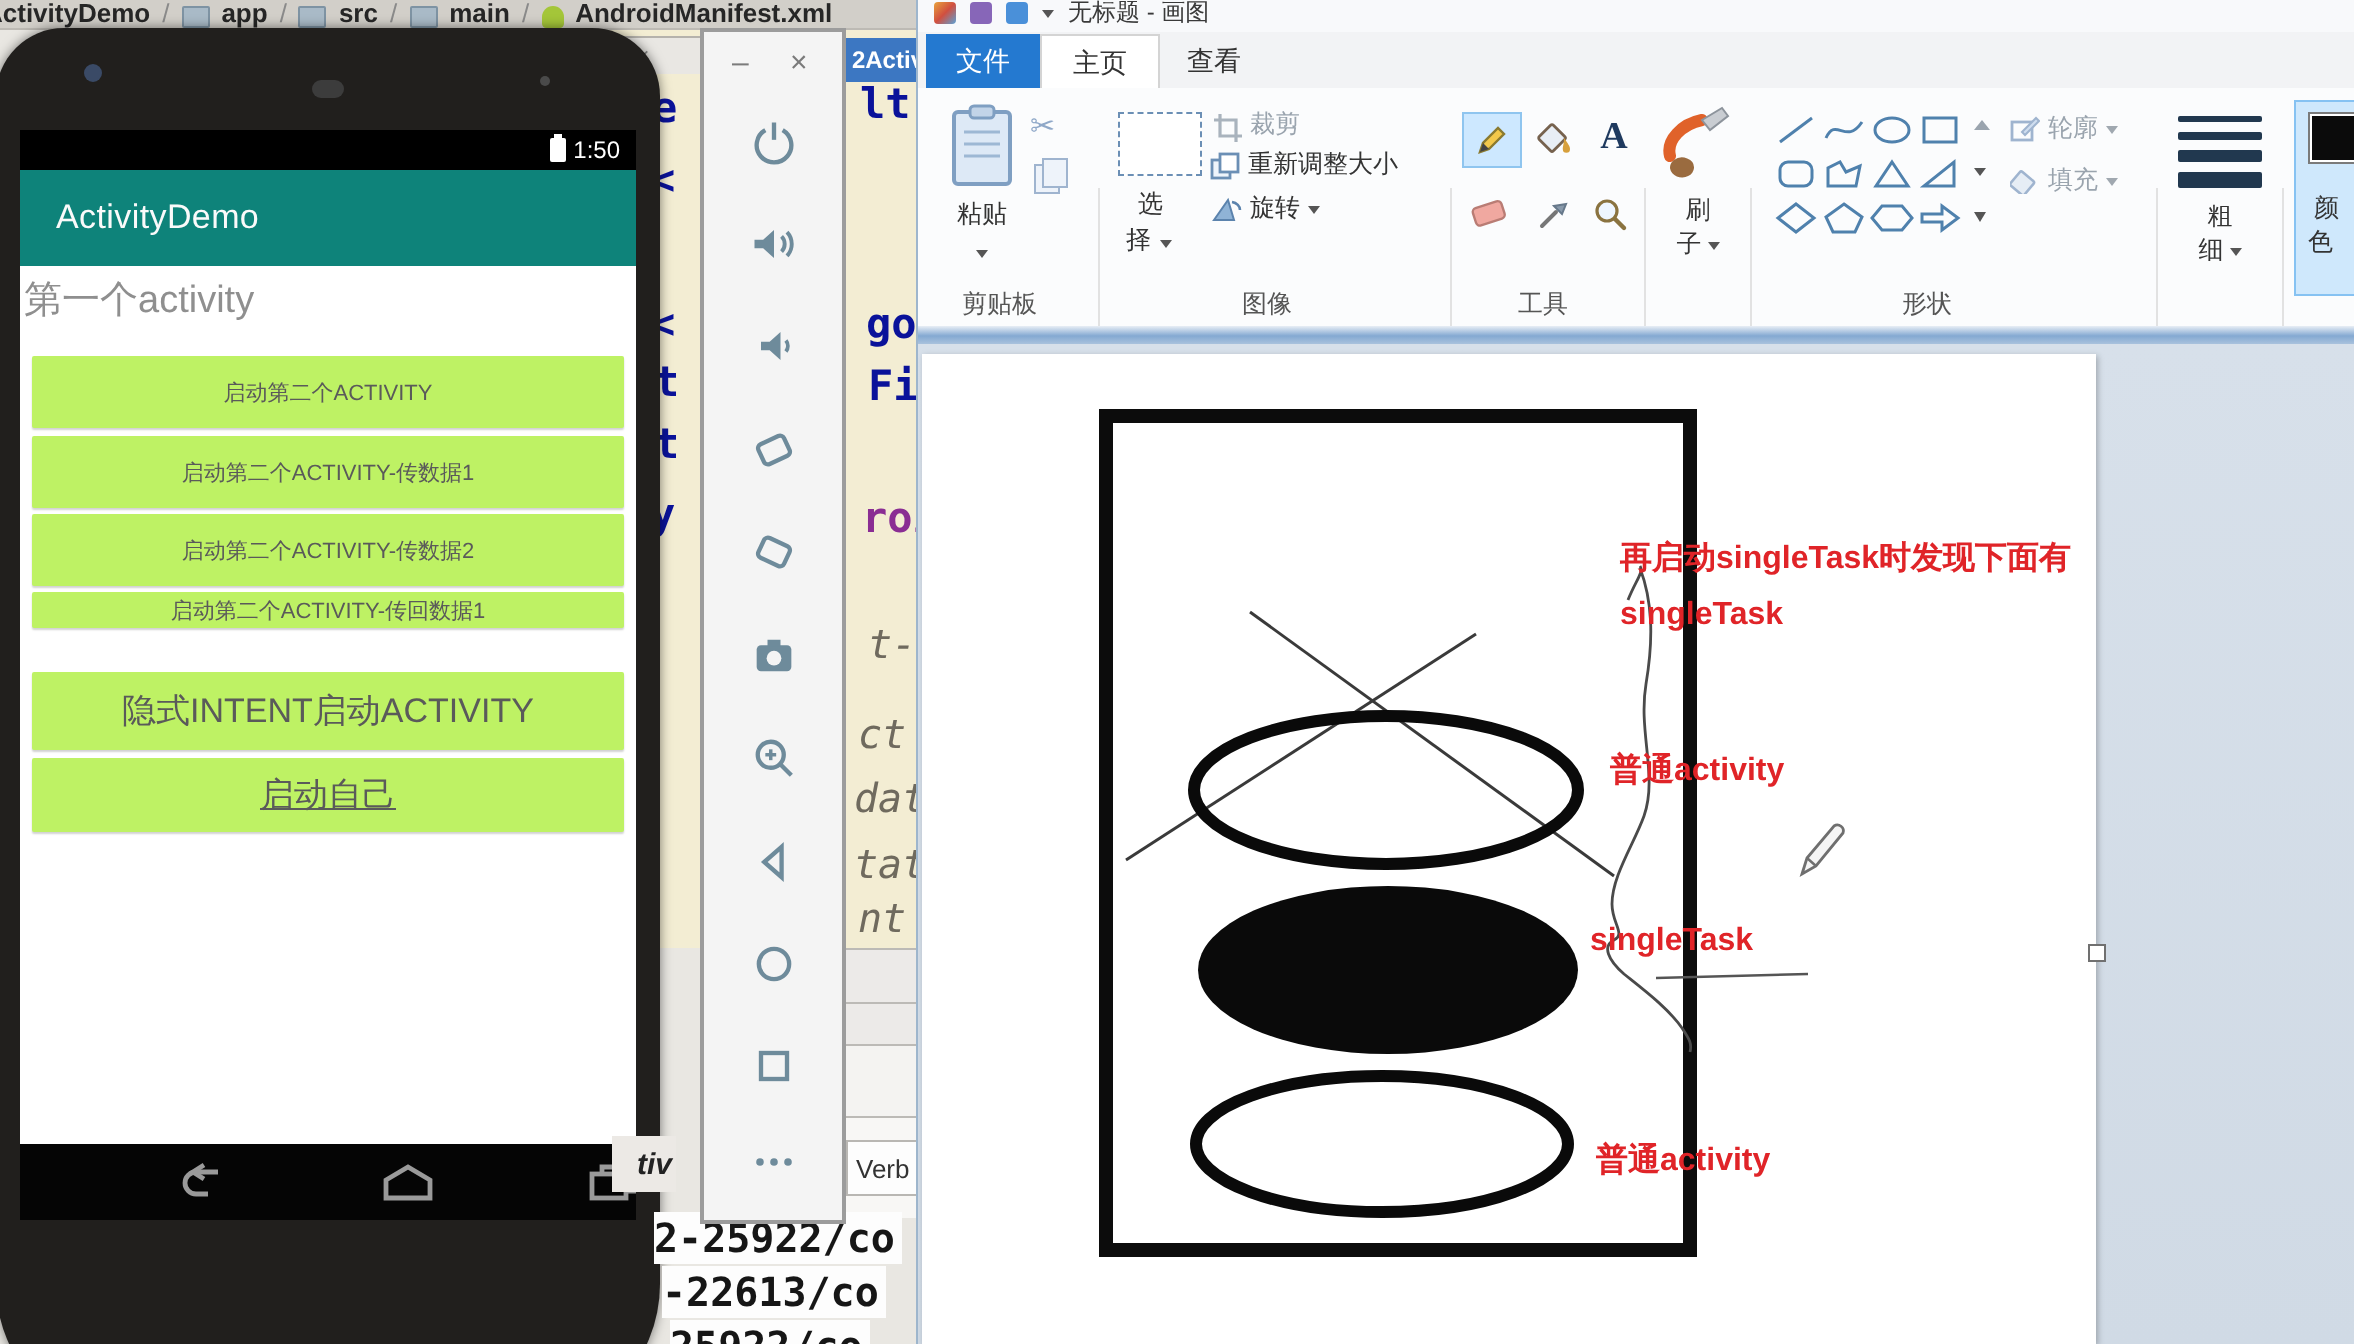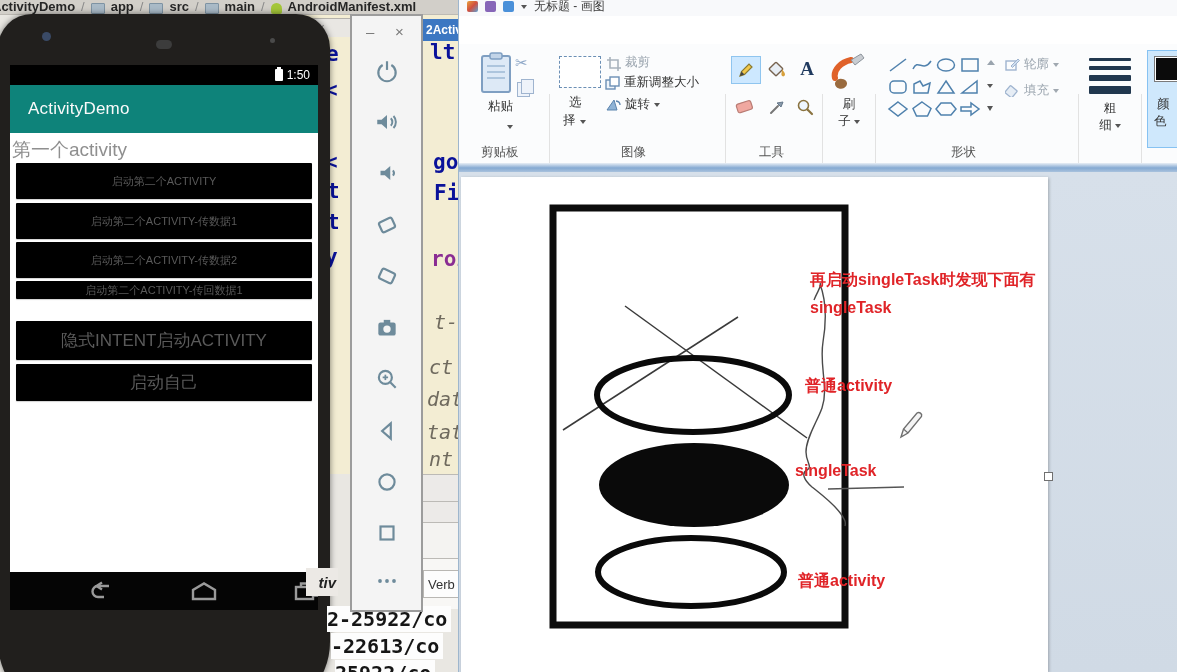--- a/index.html
+++ b/index.html
@@ -23,22 +23,22 @@
   .logline{position:absolute;font-family:"DejaVu Sans Mono","Liberation Mono",monospace;font-weight:bold;
            font-size:20px;color:#161616;background:#fdfdfd;line-height:26px;white-space:nowrap;z-index:6;padding-right:4px;}
   .panelrow{position:absolute;background:#eceae8;border-top:1px solid #bcbab6;}
   
   .phone{background:#211f1d;border-radius:34px 34px 72px 72px;box-shadow:0 0 6px rgba(0,0,0,.5);z-index:5;}
   .screen{background:#fff;overflow:hidden;}
   .statusbar{background:#000;color:#fff;font-size:12px;display:flex;align-items:center;justify-content:flex-end;gap:4px;padding-right:8px;}
   .battery{width:8px;height:12px;background:#fff;border-radius:1px;position:relative;}
   .battery:before{content:"";position:absolute;top:-2px;left:2px;width:4px;height:2px;background:#fff;}
   .actionbar{background:#0e837a;color:#fafafa;font-size:17px;display:flex;align-items:center;padding-left:18px;letter-spacing:.2px;}
-  .pbtn{position:absolute;left:13px;width:304px;background:#000000;color:#5a5a5a;display:flex;align-items:center;
-        justify-content:center;border-radius:1px;box-shadow:0 1px 1px rgba(0,0,0,.18);}
+  .pbtn{position:absolute;left:13px;width:304px;background:#bef264;color:#5a5a5a;display:flex;align-items:center;
+        justify-content:center;border-radius:1px;box-shadow:0 1px 1px rgba(0,0,0,.18);margin-top:15px;}
   .navbar{background:#050505;display:flex;align-items:center;justify-content:space-around;padding:0 40px;}
   
   .etoolbar{background:#f4f4f4;border:2px solid #9c9c9c;z-index:7;}
   .winctl{color:#7b7b7b;font-size:15px;line-height:1;}
   .eticon{position:absolute;left:50%;transform:translateX(-50%);}
   
   .paint{background:#fff;z-index:4;border-left:1px solid #9eb6cd;}
   .ptitle{background:#f8f9fb;overflow:hidden;display:flex;align-items:flex-start;gap:7px;padding-left:8px;color:#3a3a3a;font-size:12px;}
   .qat{width:11px;height:11px;border-radius:2px;margin-top:1px;}
   .tabbar{background:#f2f3f5;border-bottom:1px solid #d8d8d8;}
@@ -134,30 +134,41 @@
   <div class="abs paint" style="left:458px;top:0;width:719px;height:672px;">
 
     <div class="abs ptitle" style="left:0;top:0;width:719px;height:16px;">
       <span class="qat" style="background:linear-gradient(135deg,#e8a33d,#d14f3f 50%,#5aa3d8);"></span>
       <span class="qat" style="background:#8766b8;"></span>
       <span class="qat" style="background:#4a90d9;"></span>
       <span class="dd" style="margin-top:5px;"></span>
       <span style="margin-top:-2px;">无标题 - 画图</span>
     </div>
 
+    <div class="abs tabbar" style="left:0;top:16px;width:719px;height:28px;">
+      <div class="ptab file" style="left:4px;width:57px;">
+        <span>文件</span>
+      </div>
+      <div class="ptab active" style="left:61px;width:58px;">
+        <span>主页</span>
+      </div>
+      <div class="ptab" style="left:119px;width:58px;">
+        <span>查看</span>
+      </div>
+    </div>
 
     <div class="abs ribbon" style="left:0;top:44px;width:719px;height:119px;">
       <div class="gsep" style="left:90px;"></div>
       <div class="gsep" style="left:266px;"></div>
       <div class="gsep" style="left:363px;"></div>
       <div class="gsep" style="left:416px;"></div>
       <div class="gsep" style="left:619px;"></div>
       <div class="gsep" style="left:682px;"></div>
 
-      <div class="abs" style="left:10px;top:8px;width:44px;height:90px;text-align:right;">
+      <div class="abs" style="left:10px;top:8px;width:44px;height:90px;text-align:center;">
         <svg width="34" height="42" viewBox="0 0 34 42" style="margin-left:0;">
           <rect x="3" y="4" width="28" height="36" rx="2" fill="#dde9f6" stroke="#7f9fc2" stroke-width="2"></rect>
           <rect x="11" y="1" width="12" height="6" rx="2" fill="#c2d4e8" stroke="#7f9fc2" stroke-width="1.5"></rect>
           <line x1="8" y1="14" x2="26" y2="14" stroke="#9db8d4" stroke-width="1.5"></line>
           <line x1="8" y1="20" x2="26" y2="20" stroke="#9db8d4" stroke-width="1.5"></line>
           <line x1="8" y1="26" x2="26" y2="26" stroke="#9db8d4" stroke-width="1.5"></line>
         </svg>
         <div class="rlbl">粘贴</div>
         <div class="dd" style="margin-top:3px;"></div>
       </div>
@@ -374,21 +385,21 @@
         <span>ActivityDemo</span>
       </div>
 
       <div class="abs" style="left:2px;top:72px;font-size:19px;color:#8f8f8f;">第一个activity</div>
 
       <div class="pbtn" style="top:98px;height:36px;font-size:11px;width:296px;left:6px;">启动第二个ACTIVITY</div>
       <div class="pbtn" style="top:138px;height:36px;font-size:11px;width:296px;left:6px;">启动第二个ACTIVITY-传数据1</div>
       <div class="pbtn" style="top:177px;height:36px;font-size:11px;width:296px;left:6px;">启动第二个ACTIVITY-传数据2</div>
       <div class="pbtn" style="top:216px;height:18px;font-size:11px;width:296px;left:6px;">启动第二个ACTIVITY-传回数据1</div>
       <div class="pbtn" style="top:256px;height:39px;font-size:17px;width:296px;left:6px;">隐式INTENT启动ACTIVITY</div>
-      <div class="pbtn" style="top:299px;height:37px;font-size:17px;width:296px;left:6px;">启动自己</div>
+      <div class="pbtn" style="top:299px;height:37px;font-size:17px;width:296px;left:6px;text-decoration:underline;">启动自己</div>
 
       <div class="abs navbar" style="left:0;top:507px;width:308px;height:38px;">
         <svg width="28" height="20" viewBox="0 0 28 20">
           <path d="M22 5 H11 a5.5 5.5 0 0 0 0 11 h6" fill="none" stroke="#9a9a9a" stroke-width="2.4"></path>
           <path d="M15 1.5 L9.5 5 L15 8.5" fill="none" stroke="#9a9a9a" stroke-width="2.4"></path>
         </svg>
         <svg width="28" height="20" viewBox="0 0 28 20">
           <path d="M3 18 V9 L14 2.5 L25 9 V18 Z" fill="none" stroke="#9a9a9a" stroke-width="2.4"></path>
         </svg>
         <svg width="28" height="20" viewBox="0 0 28 20">

